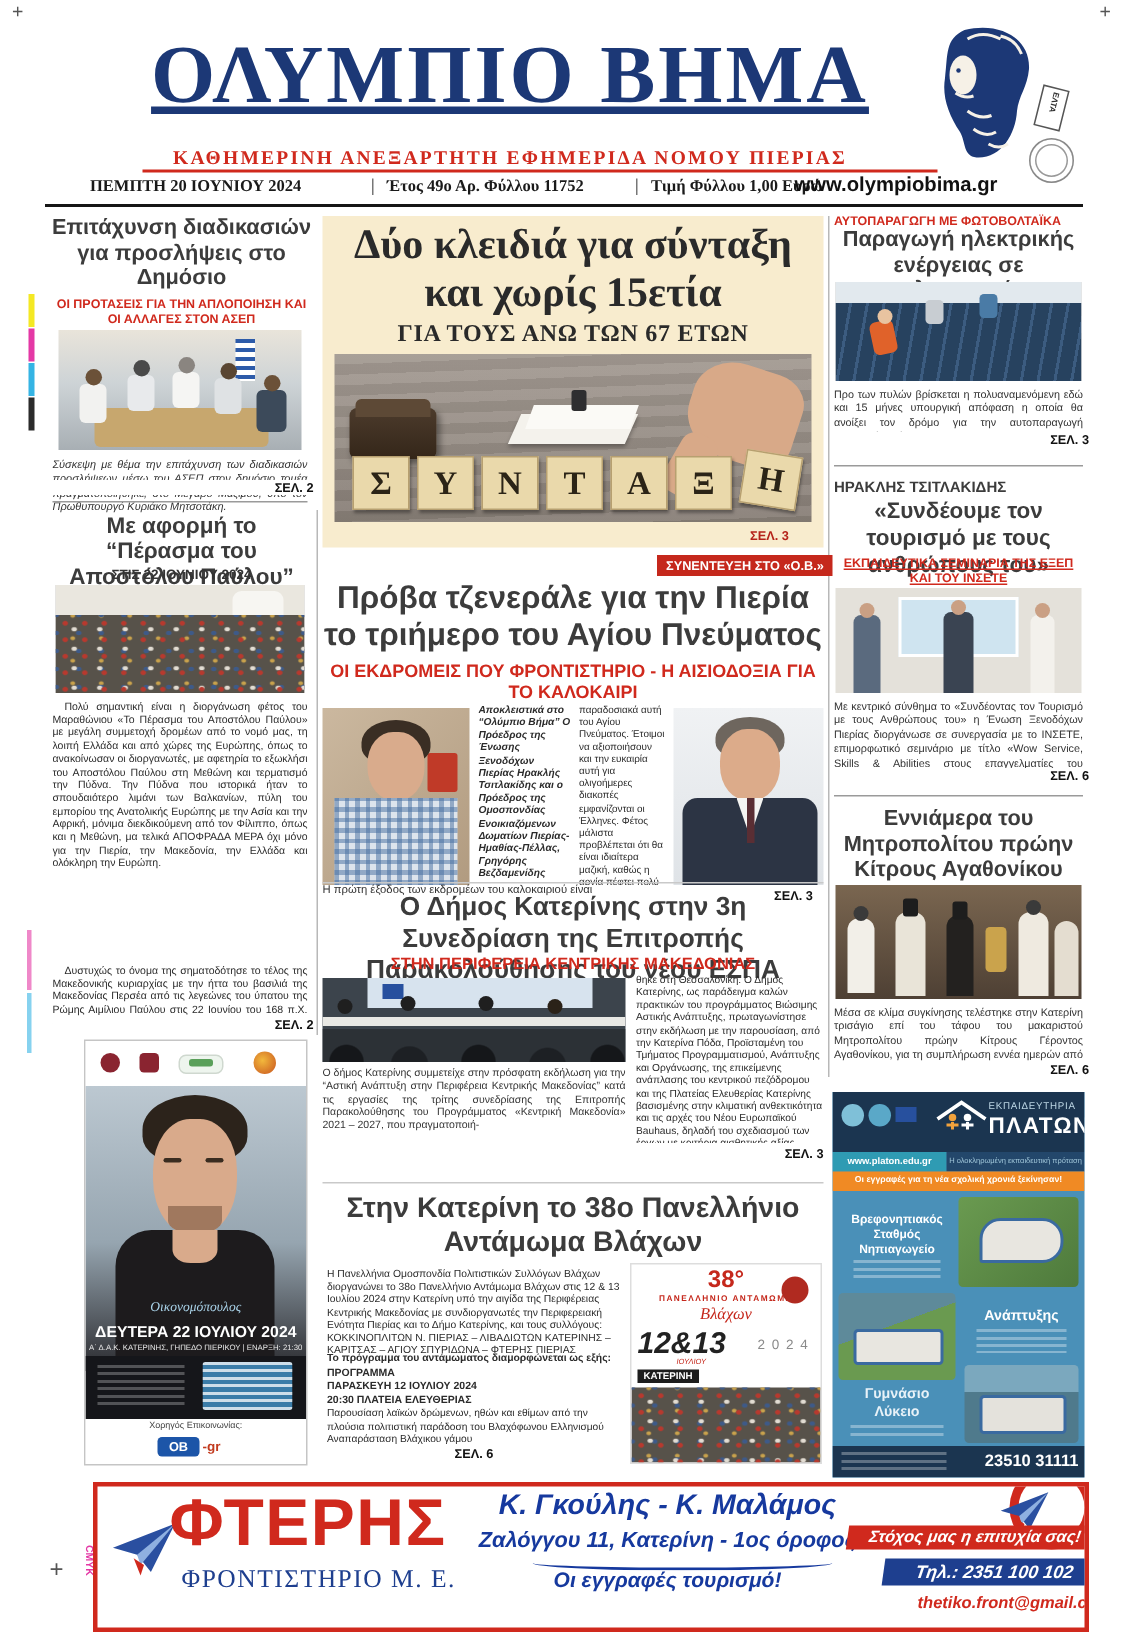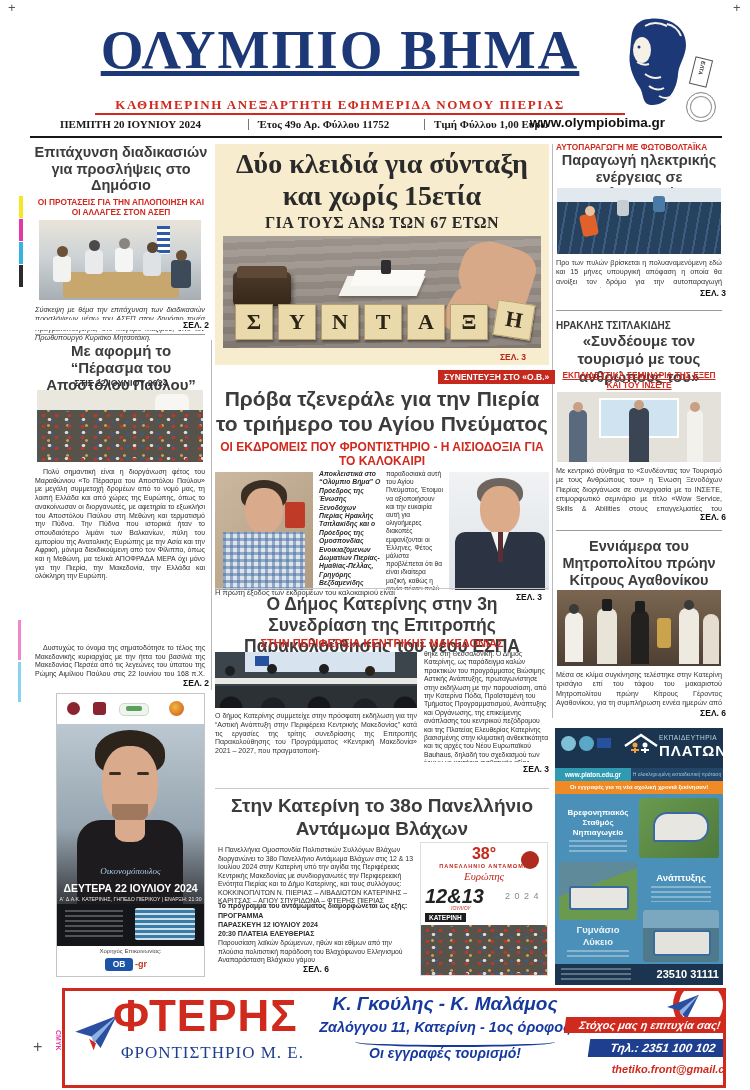--- a/index.html
+++ b/index.html
@@ -205,21 +205,21 @@
   <div class="abs body" style="left:218px;top:846px;width:196px;height:62px;font-size:6.9px;line-height:8.5px;text-align:left;">Η Πανελλήνια Ομοσπονδία Πολιτιστικών Συλλόγων Βλάχων διοργανώνει το 38ο Πανελλήνιο Αντάμωμα Βλάχων στις 12 &amp; 13 Ιουλίου 2024 στην Κατερίνη υπό την αιγίδα της Περιφέρειας Κεντρικής Μακεδονίας με συνδιοργανωτές την Περιφερειακή Ενότητα Πιερίας και το Δήμο Κατερίνης, και τους συλλόγους: ΚΟΚΚΙΝΟΠΛΙΤΩΝ Ν. ΠΙΕΡΙΑΣ – ΛΙΒΑΔΙΩΤΩΝ ΚΑΤΕΡΙΝΗΣ – ΚΑΡΙΤΣΑΣ – ΑΓΙΟΥ ΣΠΥΡΙΔΩΝΑ – ΦΤΕΡΗΣ ΠΙΕΡΙΑΣ</div>
   <div class="abs body b" style="left:218px;top:902px;width:196px;font-size:6.9px;text-align:left;">Το πρόγραμμα του αντάμωματος διαμορφώνεται ως εξής:</div>
   <div class="abs body b" style="left:218px;top:912px;width:196px;font-size:7px;text-align:left;">ΠΡΟΓΡΑΜΜΑ</div>
   <div class="abs body b" style="left:218px;top:921px;width:196px;font-size:7px;text-align:left;">ΠΑΡΑΣΚΕΥΗ 12 ΙΟΥΛΙΟΥ 2024</div>
   <div class="abs body b" style="left:218px;top:930px;width:196px;font-size:7px;text-align:left;">20:30 ΠΛΑΤΕΙΑ ΕΛΕΥΘΕΡΙΑΣ</div>
   <div class="abs body" style="left:218px;top:939px;width:196px;height:26px;font-size:6.8px;text-align:left;">Παρουσίαση λαϊκών δρώμενων, ηθών και εθίμων από την πλούσια πολιτιστική παράδοση του Βλαχόφωνου Ελληνισμού Αναπαράσταση Βλάχικου γάμου</div>
   <div class="abs pageref ctr" style="left:218px;top:964px;width:196px;">ΣΕΛ. 6</div>
   <div class="abs" style="left:420px;top:842px;width:126px;height:132px;background:#fff;border:1px solid #ddd;overflow:hidden;">
     <div class="abs b" style="left:0;top:2px;width:126px;font-size:16px;color:#c5281c;text-align:center;">38°</div>
     <div class="abs b" style="left:0;top:20px;width:126px;font-size:5.5px;color:#c5281c;text-align:center;letter-spacing:1px;">ΠΑΝΕΛΛΗΝΙΟ ΑΝΤΑΜΩΜΑ</div>
-    <div class="abs i" style="left:0;top:27px;width:126px;font-size:11px;color:#c5281c;text-align:center;font-family:'Liberation Serif',serif;">Ευρώπης</div>
+    <div class="abs i" style="left:0;top:27px;width:126px;font-size:11px;color:#c5281c;text-align:center;font-family:'Liberation Serif',serif;">Βλάχων</div>
     <div class="abs" style="left:100px;top:8px;width:18px;height:18px;border-radius:50%;background:#b02a20;"></div>
     <div class="abs b i" style="left:4px;top:42px;width:80px;font-size:20px;color:#222;">12&amp;13</div>
     <div class="abs" style="left:30px;top:62px;font-size:5px;color:#c5281c;font-style:italic;">ΙΟΥΛΙΟΥ</div>
     <div class="abs" style="left:84px;top:48px;font-size:9px;color:#8a8a8a;letter-spacing:1px;">2 0 2 4</div>
     <div class="abs b" style="left:4px;top:70px;font-size:6.5px;color:#fff;background:#1d1d1d;padding:1px 4px;">ΚΑΤΕΡΙΝΗ</div>
     <div class="abs dots" style="left:0;top:82px;width:126px;height:50px;"></div>
   </div>
 
   <div class="abs sub-red" style="left:556px;top:142px;width:166px;font-size:8.3px;text-align:left;">ΑΥΤΟΠΑΡΑΓΩΓΗ ΜΕ ΦΩΤΟΒΟΛΤΑΪΚΑ</div>
   <div class="abs title-sans" style="left:556px;top:152px;width:166px;font-size:14.5px;line-height:16.5px;">Παραγωγή ηλεκτρικής ενέργειας σε πολυκατοικίες</div>

